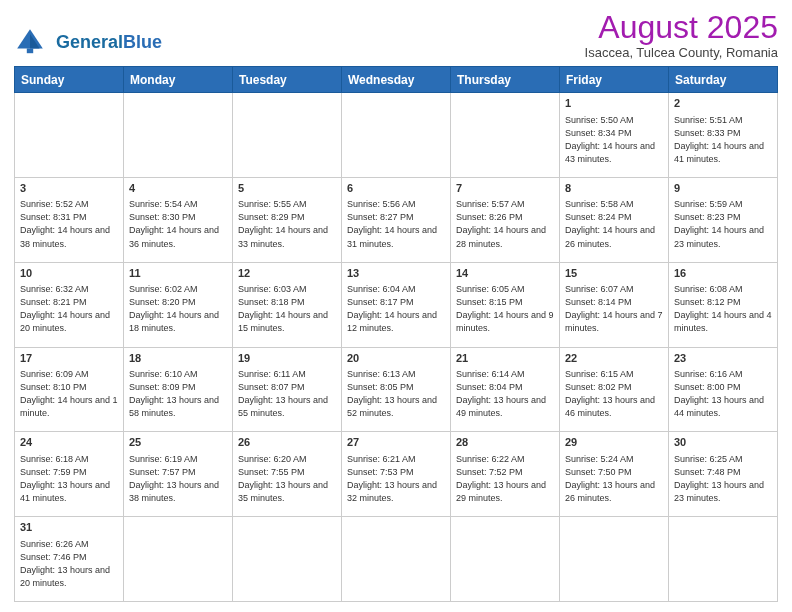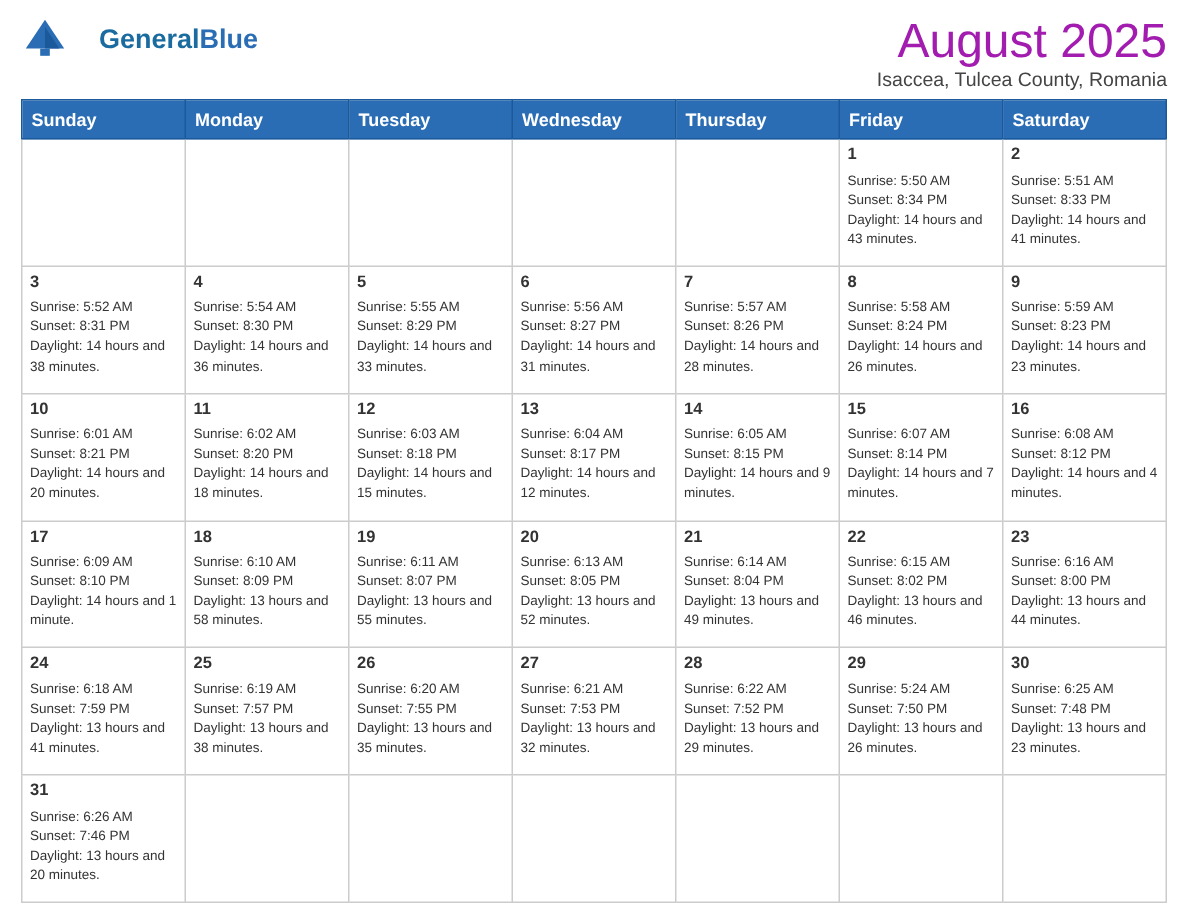--- a/index.html
+++ b/index.html
@@ -20,21 +20,22 @@
     }
     .header {
       display: flex;
       justify-content: space-between;
       align-items: flex-start;
       margin-bottom: 6px;
     }
     .logo {
       display: flex;
       align-items: center;
-      gap: 20px;
+      gap: 10px;
+      margin-top: 16px;
     }
     .logo-text {
       font-size: 18px;
       font-weight: bold;
       color: #333;
       line-height: 1;
     }
     .logo-text span {
       color: #1a6ba0;
     }
@@ -205,21 +206,21 @@
             <span class="day-number">9</span>
             <div class="day-info">Sunrise: 5:59 AM
 Sunset: 8:23 PM
 Daylight: 14 hours
 and 23 minutes.</div>
           </td>
         </tr>
         <tr>
           <td>
             <span class="day-number">10</span>
-            <div class="day-info">Sunrise: 6:01 AM
+            <div class="day-info">Sunrise: 6:32 AM
 Sunset: 8:21 PM
 Daylight: 14 hours
 and 20 minutes.</div>
           </td>
           <td>
             <span class="day-number">11</span>
             <div class="day-info">Sunrise: 6:02 AM
 Sunset: 8:20 PM
 Daylight: 14 hours
 and 18 minutes.</div>

